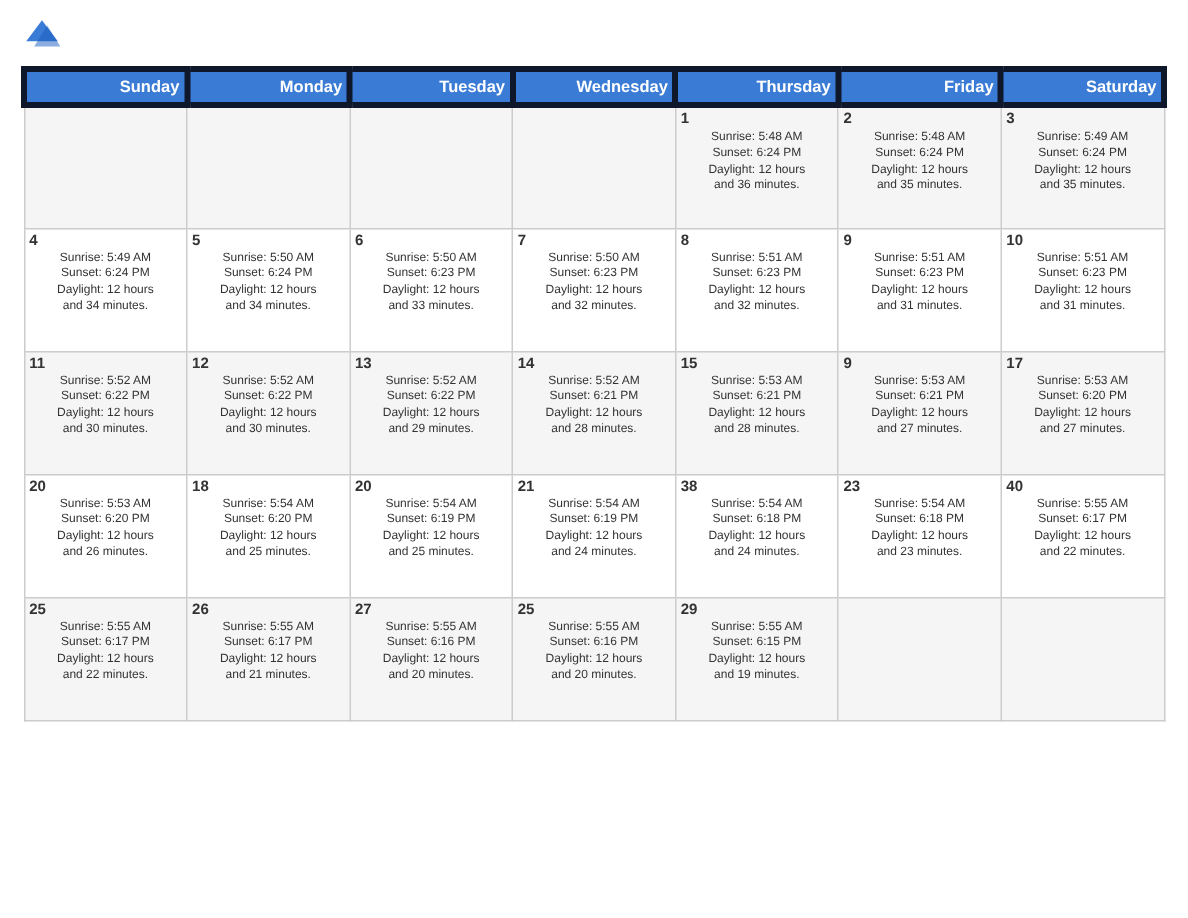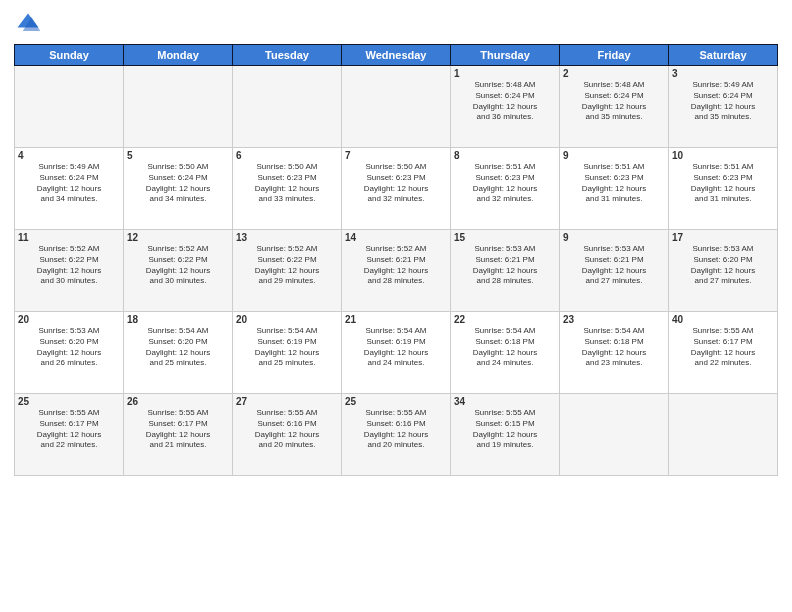--- a/index.html
+++ b/index.html
@@ -62,22 +62,22 @@
       width: 100%;
       border-collapse: collapse;
       table-layout: fixed;
     }
     thead tr th {
       background-color: #3a7bd5;
       color: #fff;
       font-size: 11px;
       font-weight: bold;
       padding: 4px 3px;
-      text-align: center;
-      border: 1px solid #0f172a;
+      text-align: right;
+      border: 4px solid #0f172a;
     }
     tbody tr td {
       border: 1px solid #ccc;
       vertical-align: top;
       padding: 2px 3px;
       font-size: 8.5px;
       color: #333;
       height: 82px;
     }
     tbody tr:nth-child(odd) td {
@@ -285,21 +285,21 @@
 and 25 minutes.</div>
           </td>
           <td>
             <span class="day-num">21</span>
             <div class="day-detail" style="white-space: pre-line;">Sunrise: 5:54 AM
 Sunset: 6:19 PM
 Daylight: 12 hours
 and 24 minutes.</div>
           </td>
           <td>
-            <span class="day-num">22</span>
+            <span class="day-num">38</span>
             <div class="day-detail" style="white-space: pre-line;">Sunrise: 5:54 AM
 Sunset: 6:18 PM
 Daylight: 12 hours
 and 24 minutes.</div>
           </td>
           <td>
             <span class="day-num">23</span>
             <div class="day-detail" style="white-space: pre-line;">Sunrise: 5:54 AM
 Sunset: 6:18 PM
 Daylight: 12 hours
@@ -336,21 +336,21 @@
 and 20 minutes.</div>
           </td>
           <td>
             <span class="day-num">25</span>
             <div class="day-detail" style="white-space: pre-line;">Sunrise: 5:55 AM
 Sunset: 6:16 PM
 Daylight: 12 hours
 and 20 minutes.</div>
           </td>
           <td>
-            <span class="day-num">34</span>
+            <span class="day-num">29</span>
             <div class="day-detail" style="white-space: pre-line;">Sunrise: 5:55 AM
 Sunset: 6:15 PM
 Daylight: 12 hours
 and 19 minutes.</div>
           </td>
           <td></td>
           <td></td>
         </tr>
       </tbody>
   </table>

